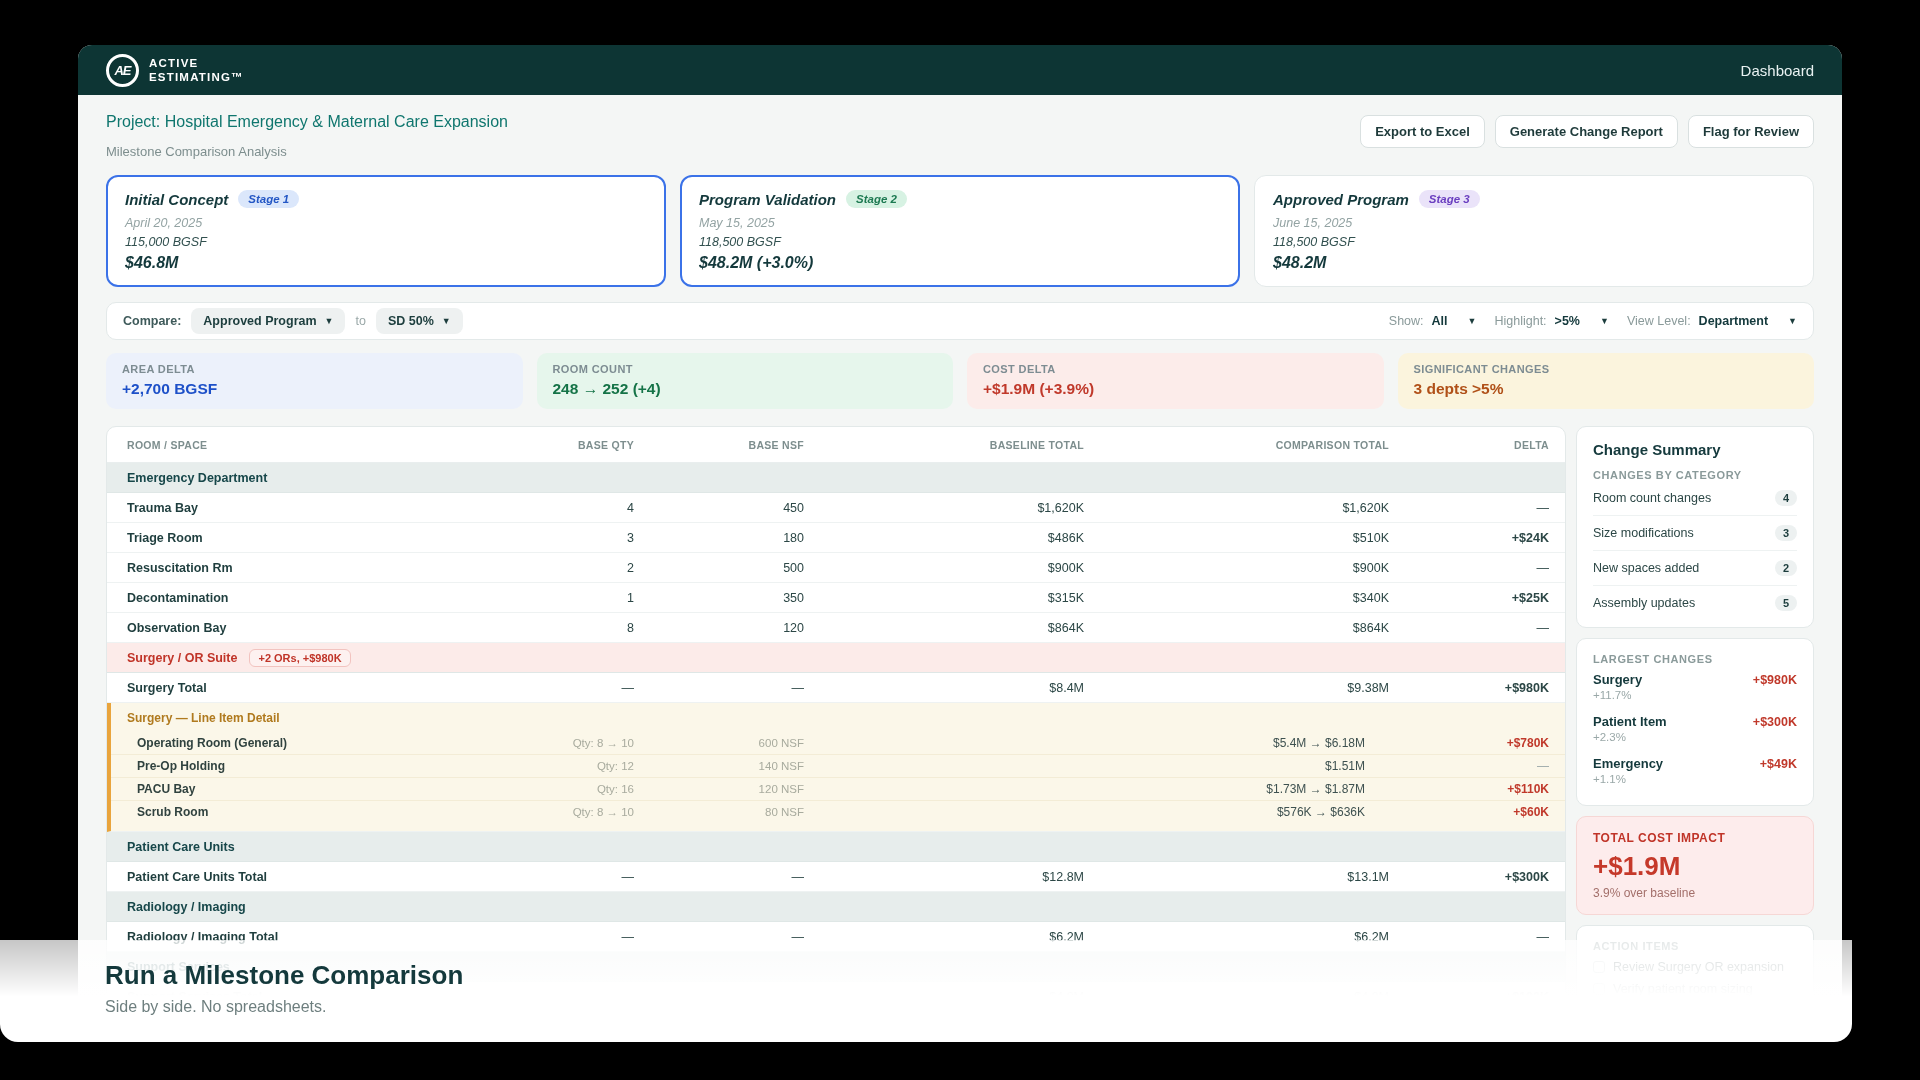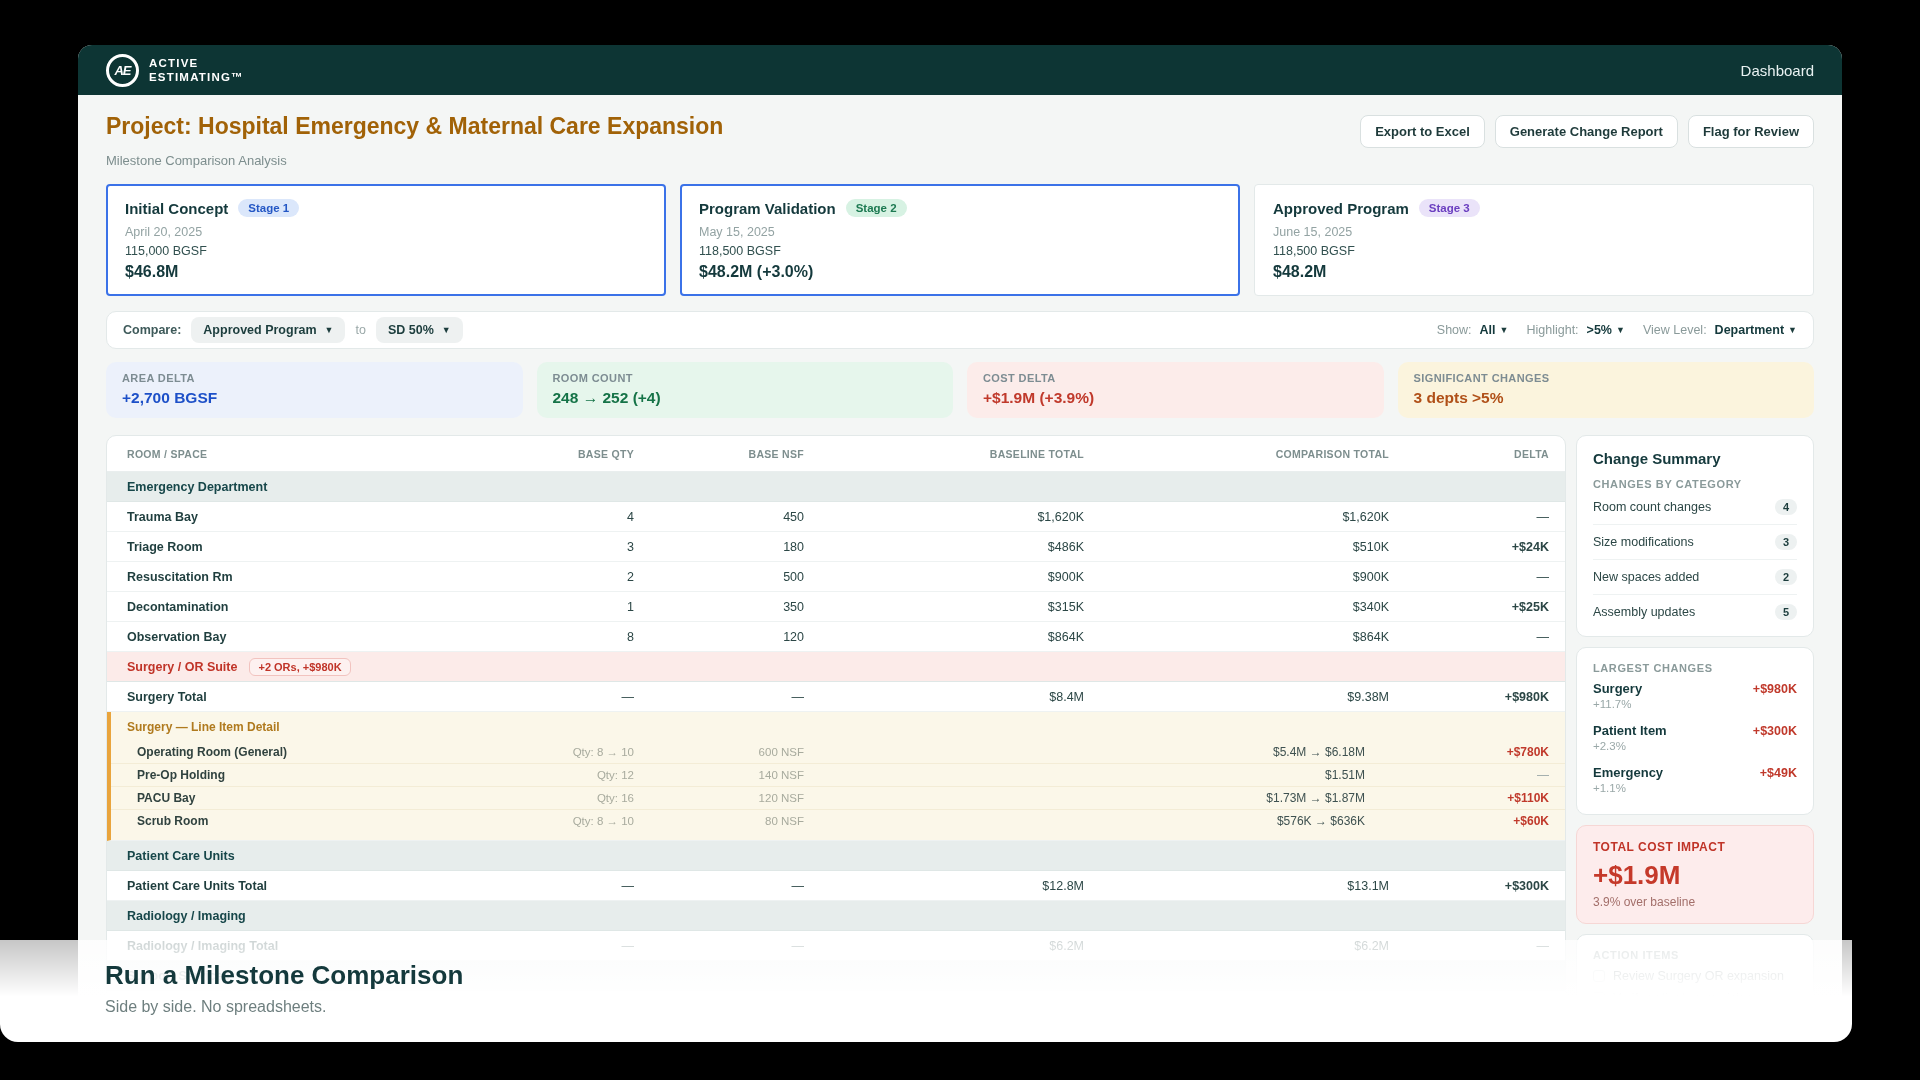--- a/index.html
+++ b/index.html
@@ -16,29 +16,29 @@
   .logo-circle { width:33px; height:33px; border:3px solid #fff; border-radius:50%;
     color:#fff; display:flex; align-items:center; justify-content:center;
     font-weight:bold; font-style:italic; font-size:13px; letter-spacing:-1px; }
   .brand-text { color:#fff; font-weight:bold; font-size:11.5px; letter-spacing:1.2px; line-height:1.25; }
   .nav-link { color:#e9f2f2; font-size:15px; cursor:pointer; }
 
   .content { padding:0 28px; }
 
   
   .page-head { margin-top:18px; display:flex; justify-content:space-between; align-items:flex-start; }
-  .page-title { font-size:23px; font-weight:bold; color:#a16207; }
+  .page-title { font-size:16px; font-weight:normal; color:#0f766e; }
   .page-sub { font-size:13px; color:#7d8e8e; margin-top:13px; }
   .head-btns { display:flex; gap:10px; margin-top:2px; }
   .btn { background:#fff; border:1px solid #d9e0e0; border-radius:8px; padding:8px 14px;
     font-size:13px; font-weight:bold; color:#1e3a3a; cursor:pointer; white-space:nowrap; }
 
   
   .mrow { display:flex; gap:14px; margin-top:16px; }
-  .mcard { flex:1; background:#fff; border:1px solid #e3e9e9; border-radius:4px; padding:14px 18px; cursor:pointer; }
+  .mcard { flex:1; background:#fff; border:1px solid #e3e9e9; border-radius:12px; padding:14px 18px; cursor:pointer;font-style:italic; }
   .mcard.selected { border:2px solid #3b72e8; padding:13px 17px; }
   .mcard-top { display:flex; align-items:center; gap:10px; }
   .mcard-name { font-size:15px; font-weight:bold; color:#14393c; }
   .stage-badge { font-size:11.5px; font-weight:bold; padding:3px 10px; border-radius:999px; }
   .stage1 { background:#dbe7fb; color:#2457c5; }
   .stage2 { background:#d7f2e3; color:#1d7a52; }
   .stage3 { background:#eae3f9; color:#6b3fc0; }
   .mcard-date { font-size:12.5px; color:#93a3a3; margin-top:8px; }
   .mcard-area { font-size:12.5px; color:#31504f; margin-top:5px; }
   .mcard-cost { font-size:16px; font-weight:bold; color:#14393c; margin-top:5px; }
@@ -46,21 +46,21 @@
   
   .compare-bar { margin-top:15px; background:#fff; border:1px solid #e3e9e9; border-radius:10px;
     height:38px; display:flex; align-items:center; padding:0 16px; gap:10px; font-size:12.5px; }
   .cmp-label { color:#3e5a5a; font-weight:bold; }
   .pill { background:#eef1f1; border-radius:8px; padding:6px 12px; font-weight:bold; color:#1c3d3d;
     display:flex; align-items:center; gap:8px; cursor:pointer; }
   .caret { font-size:9px; color:#1c3d3d; }
   .to-label { color:#9aa8a8; }
   .cmp-right { margin-left:auto; display:flex; align-items:center; gap:8px; }
   .cmp-gray { color:#8a9a9a; }
-  .cmp-val { color:#14393c; font-weight:bold; display:flex; align-items:center; gap:4px; cursor:pointer; margin-right:10px; }
+  .cmp-val { color:#14393c; font-weight:bold; display:flex; align-items:center; gap:20px; cursor:pointer; margin-right:10px; }
 
   
   .stats { display:flex; gap:14px; margin-top:13px; }
   .stat { flex:1; border-radius:10px; padding:10px 16px; height:56px; }
   .stat-label { font-size:11px; font-weight:bold; color:#7d8c92; letter-spacing:.4px; }
   .stat-value { font-size:15.5px; font-weight:bold; margin-top:5px; }
   .stat-blue  { background:#ecf1fb; } .stat-blue  .stat-value { color:#1d50c8; }
   .stat-green { background:#e6f6ec; } .stat-green .stat-value { color:#157347; }
   .stat-red   { background:#fcecea; } .stat-red   .stat-value { color:#c0392b; }
   .stat-amber { background:#fbf4dd; } .stat-amber .stat-value { color:#b05018; }

